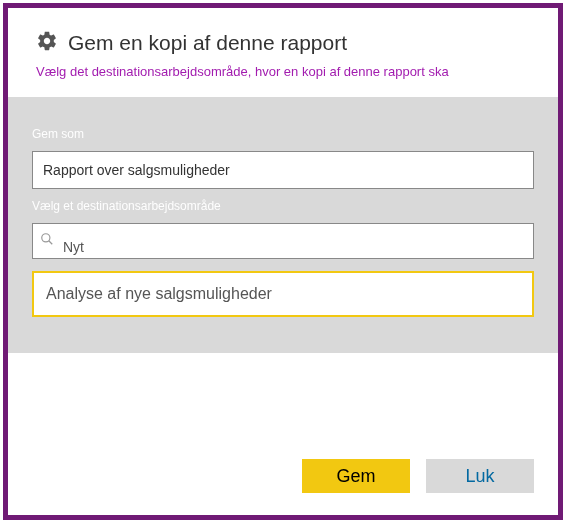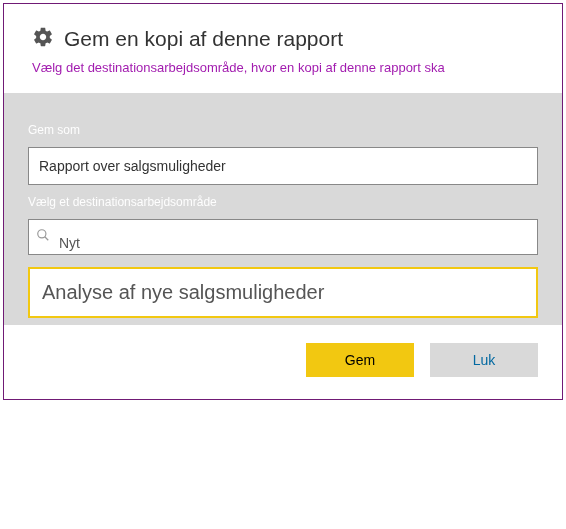--- a/index.html
+++ b/index.html
@@ -3,22 +3,22 @@
 <meta charset="utf-8">
 <style>
   * { box-sizing: border-box; margin: 0; padding: 0; }
   body {
     font-family: "Segoe UI", Arial, sans-serif;
     background: #fff;
     padding: 3px;
   }
   .dialog {
     width: 560px;
-    height: 397px;
-    border: 1px solid #701a75;
+    height: 517px;
+    border: 5px solid #701a75;
     background: #fff;
     position: relative;
     overflow: hidden;
   }
   .header {
     padding: 22px 28px 18px 28px;
     background: #fff;
   }
   .title-row {
     display: flex;
@@ -92,21 +92,21 @@
     color: #555;
     font-family: inherit;
     outline: none;
   }
   .options {
     margin-top: 12px;
     background: #fff;
   }
   .option {
     padding: 12px 12px;
-    font-size: 20px;
+    font-size: 16px;
     color: #555;
     cursor: pointer;
     border: 2px solid transparent;
     background: #fff;
   }
   .option.selected {
     border: 2px solid #f2c811;
   }
   .footer {
     position: absolute;
@@ -116,21 +116,21 @@
     background: #fff;
     padding: 18px 24px 22px 24px;
     display: flex;
     justify-content: flex-end;
     gap: 16px;
   }
   .btn {
     min-width: 108px;
     height: 34px;
     border: none;
-    font-size: 14px;
+    font-size: 18px;
     font-family: inherit;
     cursor: pointer;
     text-align: center;
   }
   .btn-primary {
     background: #f2c811;
     color: #000;
   }
   .btn-secondary {
     background: #d9d9d9;

